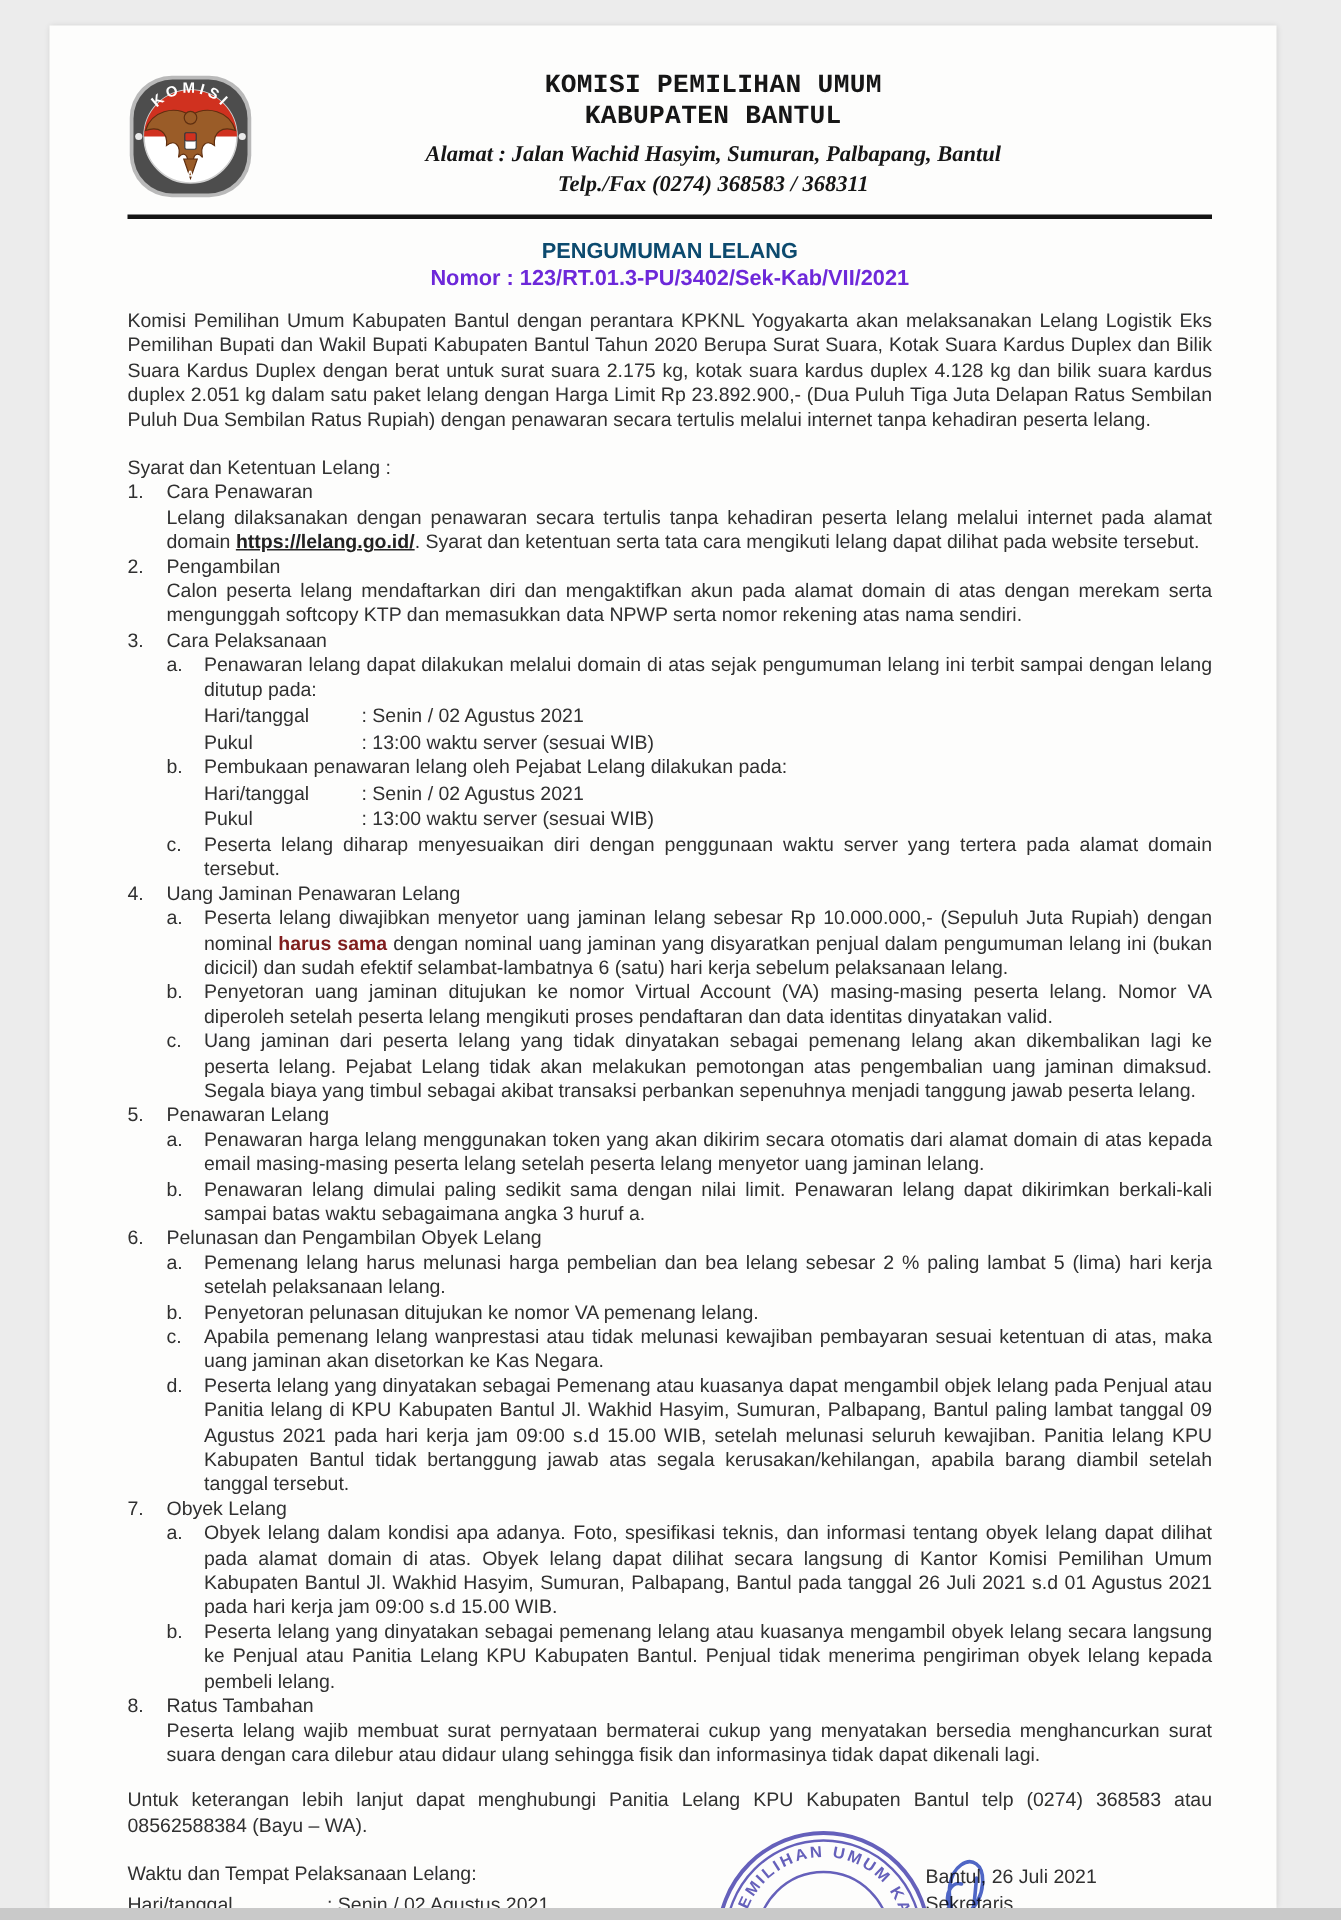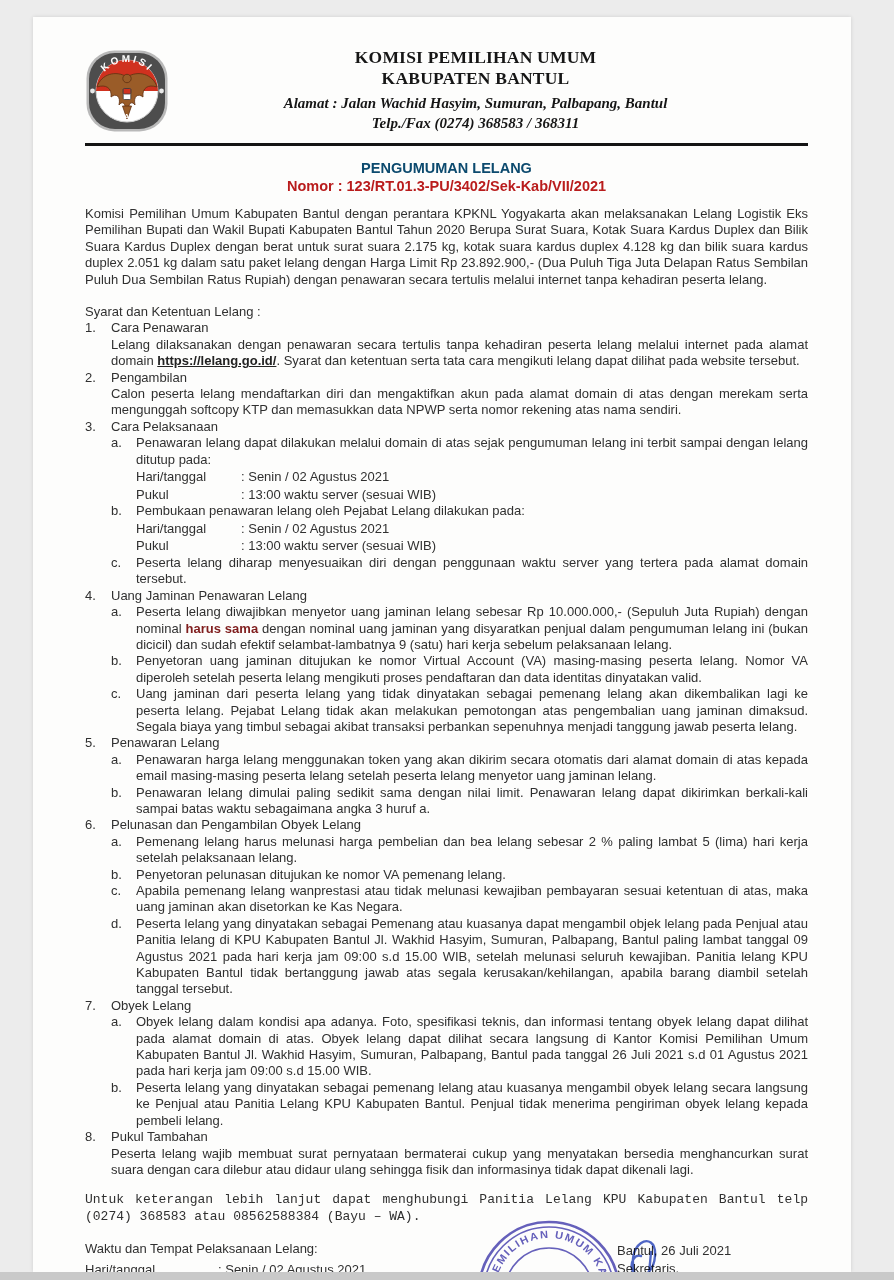--- a/index.html
+++ b/index.html
@@ -19,43 +19,43 @@
     box-shadow:0 0 4px rgba(0,0,0,.12);
   }
   .content{padding:30px 43px 0 52px;}
   
   .letterhead{display:flex;align-items:flex-start;}
   .logo{width:84px;height:84px;flex:0 0 auto;margin-top:2px;}
   .lh-text{
     flex:1;text-align:center;padding-right:26px;
     font-family:"Liberation Serif", serif;font-weight:bold;color:#161616;
   }
-  .org{font-size:17.5px;line-height:21px;letter-spacing:.2px;}
+  .org{font-size:17.5px;line-height:21px;letter-spacing:.2px;font-family:Liberation Mono, monospace;}
   .addr{font-style:italic;font-size:15px;line-height:20px;margin-top:4px;}
   .tel{font-style:italic;font-size:15px;line-height:20px;}
   .rule{height:3px;background:#141414;margin-top:10px;}
   
   .doc-title{margin-top:13px;text-align:center;font-weight:bold;font-size:14.5px;line-height:18px;color:#0c4a6e;}
-  .doc-number{text-align:center;font-weight:bold;font-size:14.5px;line-height:18px;color:#b91c1c;}
+  .doc-number{text-align:center;font-weight:bold;font-size:14.5px;line-height:18px;color:#6d28d9;}
   
   .btxt{font-size:13px;line-height:16.4px;color:#303030;}
   .intro{margin-top:11px;text-align:justify;}
   .terms-heading{margin-top:16px;}
   .item{display:flex;}
   .inum{width:26px;flex:0 0 auto;}
   .ibody{flex:1;min-width:0;}
   .itext{text-align:justify;}
   .sub{display:flex;}
   .sletter{width:25px;flex:0 0 auto;}
   .sbody{flex:1;min-width:0;text-align:justify;}
   .kv{display:flex;line-height:17.6px;}
   .kl{width:105px;flex:0 0 auto;}
   .link{font-weight:bold;text-decoration:underline;color:#222;}
   b{color:#7f1d1d;}
-  .closing{margin-top:14px;text-align:justify;font-family:Liberation Mono, monospace;}
+  .closing{margin-top:14px;text-align:justify;}
   
   .footer{margin-top:15px;position:relative;height:190px;}
   .sched-h{line-height:18px;margin-bottom:3px;}
   .frow{display:flex;line-height:17.6px;}
   .fl{width:133px;flex:0 0 auto;}
   .sig-block{position:absolute;left:498px;top:2px;width:210px;}
   .sig-place,.sig-role{padding-left:34px;line-height:17.5px;}
   
   .stamp{
     position:absolute;left:388px;top:-24px;width:152px;height:152px;
@@ -169,21 +169,21 @@
         </div>
       </div>
     </div>
 
     <div class="btxt item">
       <div class="inum">4.</div>
       <div class="ibody">
         <div class="ititle">Uang Jaminan Penawaran Lelang</div>
         <div class="sub">
           <div class="sletter">a.</div>
-          <div class="sbody"><span>Peserta lelang diwajibkan menyetor uang jaminan lelang sebesar Rp 10.000.000,- (Sepuluh Juta Rupiah) dengan nominal </span><b>harus sama</b><span> dengan nominal uang jaminan yang disyaratkan penjual dalam pengumuman lelang ini (bukan dicicil) dan sudah efektif selambat-lambatnya 9 (satu) hari kerja sebelum pelaksanaan lelang.</span></div>
+          <div class="sbody"><span>Peserta lelang diwajibkan menyetor uang jaminan lelang sebesar Rp 10.000.000,- (Sepuluh Juta Rupiah) dengan nominal </span><b>harus sama</b><span> dengan nominal uang jaminan yang disyaratkan penjual dalam pengumuman lelang ini (bukan dicicil) dan sudah efektif selambat-lambatnya 6 (satu) hari kerja sebelum pelaksanaan lelang.</span></div>
         </div>
         <div class="sub">
           <div class="sletter">b.</div>
           <div class="sbody">Penyetoran uang jaminan ditujukan ke nomor Virtual Account (VA) masing-masing peserta lelang. Nomor VA diperoleh setelah peserta lelang mengikuti proses pendaftaran dan data identitas dinyatakan valid.</div>
         </div>
         <div class="sub">
           <div class="sletter">c.</div>
           <div class="sbody">Uang jaminan dari peserta lelang yang tidak dinyatakan sebagai pemenang lelang akan dikembalikan lagi ke peserta lelang. Pejabat Lelang tidak akan melakukan pemotongan atas pengembalian uang jaminan dimaksud. Segala biaya yang timbul sebagai akibat transaksi perbankan sepenuhnya menjadi tanggung jawab peserta lelang.</div>
         </div>
       </div>
@@ -238,21 +238,21 @@
         <div class="sub">
           <div class="sletter">b.</div>
           <div class="sbody">Peserta lelang yang dinyatakan sebagai pemenang lelang atau kuasanya mengambil obyek lelang secara langsung ke Penjual atau Panitia Lelang KPU Kabupaten Bantul. Penjual tidak menerima pengiriman obyek lelang kepada pembeli lelang.</div>
         </div>
       </div>
     </div>
 
     <div class="btxt item">
       <div class="inum">8.</div>
       <div class="ibody">
-        <div class="ititle">Pukul Tambahan</div>
+        <div class="ititle">Ratus Tambahan</div>
         <div class="itext">Peserta lelang wajib membuat surat pernyataan bermaterai cukup yang menyatakan bersedia menghancurkan surat suara dengan cara dilebur atau didaur ulang sehingga fisik dan informasinya tidak dapat dikenali lagi.</div>
       </div>
     </div>
 
     <div class="btxt closing">Untuk keterangan lebih lanjut dapat menghubungi Panitia Lelang KPU Kabupaten Bantul telp (0274) 368583 atau 08562588384 (Bayu – WA).</div>
 
     <div class="btxt footer">
       <div class="sched-h">Waktu dan Tempat Pelaksanaan Lelang:</div>
       <div class="frow">
         <div class="fl">Hari/tanggal</div>

